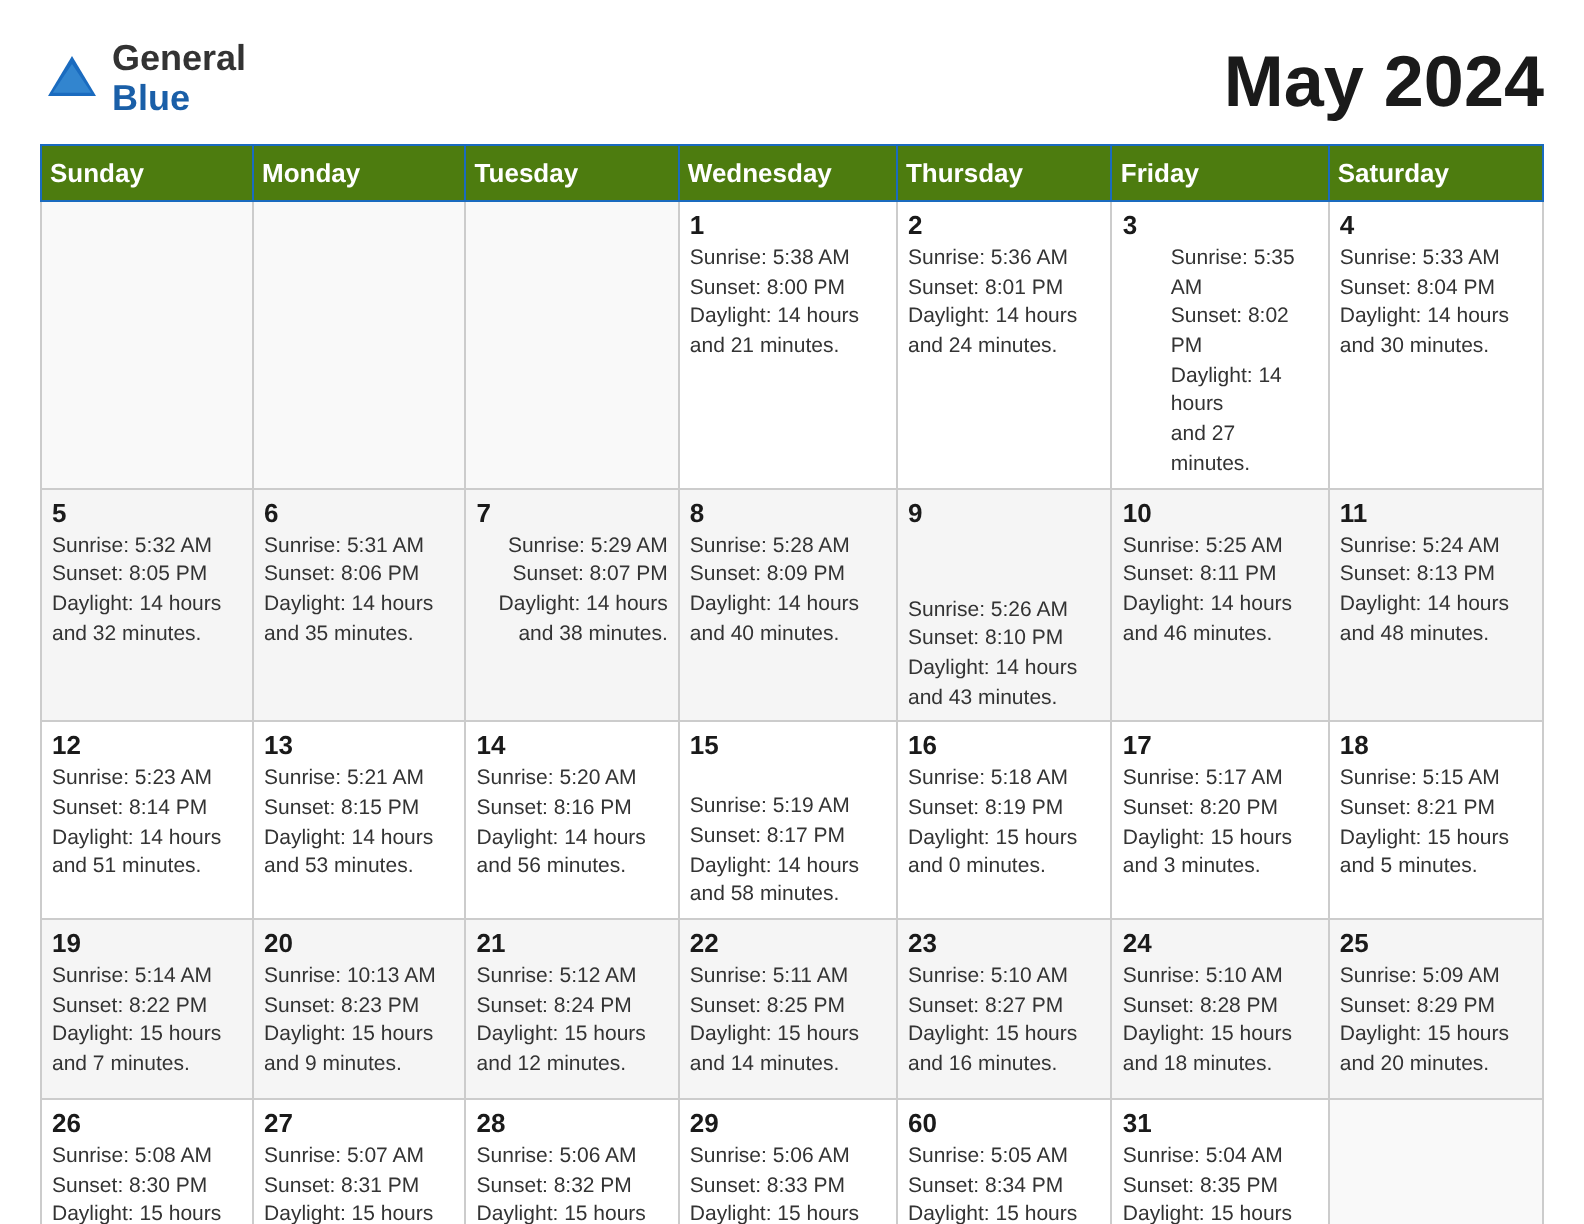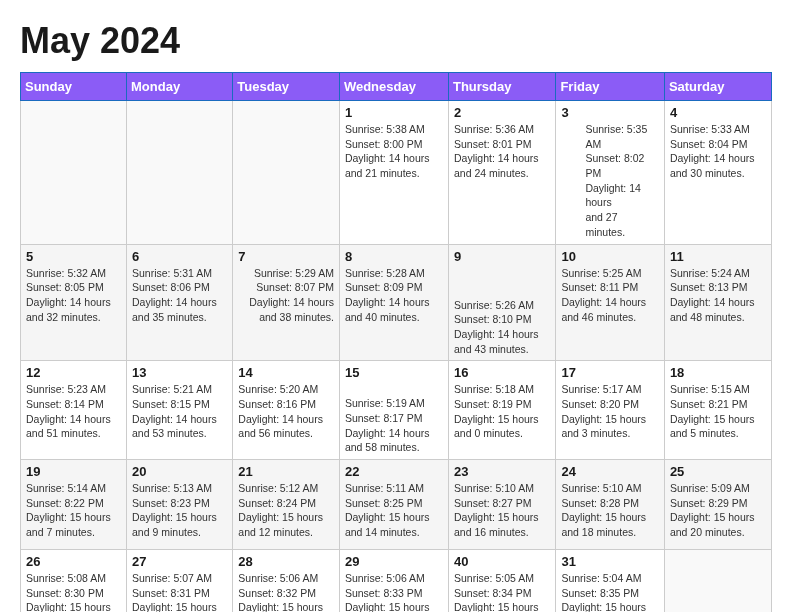--- a/index.html
+++ b/index.html
@@ -45,21 +45,21 @@
     .location {
       font-size: 15px;
       color: #333;
     }
     table {
       width: 100%;
       border-collapse: collapse;
       font-size: 11px;
     }
     thead tr th {
-      background-color: #8b5cf6;
+      background-color: #4d7c0f;
       color: #fff;
       padding: 6px 4px;
       text-align: left;
       font-size: 13px;
       font-weight: bold;
       border: 1px solid #1a6bbf;
     }
     tbody tr td {
       border: 1px solid #ccc;
       vertical-align: top;
@@ -84,20 +84,30 @@
       line-height: 1.4;
     }
     .empty-cell {
       background: #f9f9f9 !important;
     }
   </style>
 </head>
 <body>
 
 <div class="header">
+  <div class="logo">
+    <svg class="logo-icon" viewBox="0 0 40 40">
+      <polygon points="20,5 35,30 5,30" fill="#1a6bbf"></polygon>
+      <polygon points="20,10 32,28 8,28" fill="#4a9fe0" opacity="0.5"></polygon>
+    </svg>
+    <div class="logo-text">
+      <span class="logo-general">General</span>
+      <span class="logo-blue">Blue</span>
+    </div>
+  </div>
   <div class="title-block">
     <div class="month-title">May 2024</div>
   </div>
 </div>
 
 <table>
   <thead>
     <tr>
     <th>Sunday</th>
         <th>Monday</th>
@@ -247,21 +257,21 @@
       <tr>
         <td>
           <span class="day-number">19</span>
           <div class="day-info" style="white-space: pre-line;">Sunrise: 5:14 AM
 Sunset: 8:22 PM
 Daylight: 15 hours
 and 7 minutes.</div>
         </td>
         <td>
           <span class="day-number">20</span>
-          <div class="day-info" style="white-space: pre-line;">Sunrise: 5:13 AM
+          <div class="day-info" style="white-space: pre-line;">Sunrise: 10:13 AM
 Sunset: 8:23 PM
 Daylight: 15 hours
 and 9 minutes.</div>
         </td>
         <td>
           <span class="day-number">21</span>
           <div class="day-info" style="white-space: pre-line;">Sunrise: 5:12 AM
 Sunset: 8:24 PM
 Daylight: 15 hours
 and 12 minutes.</div>
@@ -318,21 +328,21 @@
 and 25 minutes.</div>
         </td>
         <td>
           <span class="day-number">29</span>
           <div class="day-info" style="white-space: pre-line;">Sunrise: 5:06 AM
 Sunset: 8:33 PM
 Daylight: 15 hours
 and 27 minutes.</div>
         </td>
         <td>
-          <span class="day-number">40</span>
+          <span class="day-number">60</span>
           <div class="day-info" style="white-space: pre-line;">Sunrise: 5:05 AM
 Sunset: 8:34 PM
 Daylight: 15 hours
 and 28 minutes.</div>
         </td>
         <td>
           <span class="day-number">31</span>
           <div class="day-info" style="white-space: pre-line;">Sunrise: 5:04 AM
 Sunset: 8:35 PM
 Daylight: 15 hours

